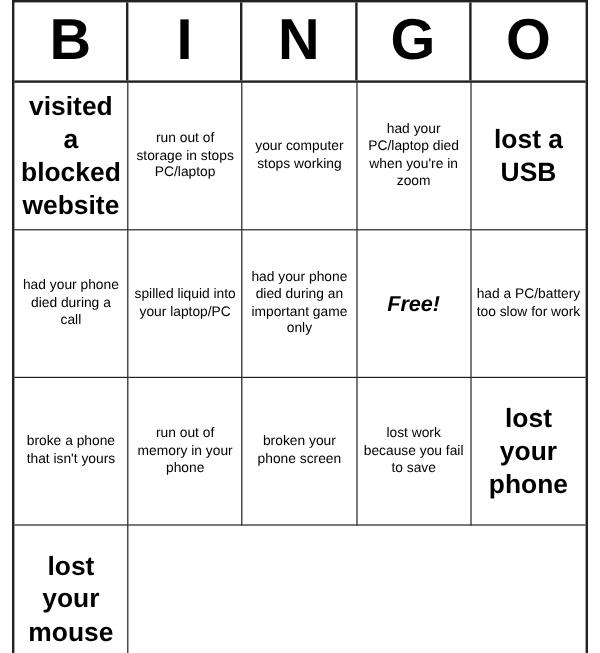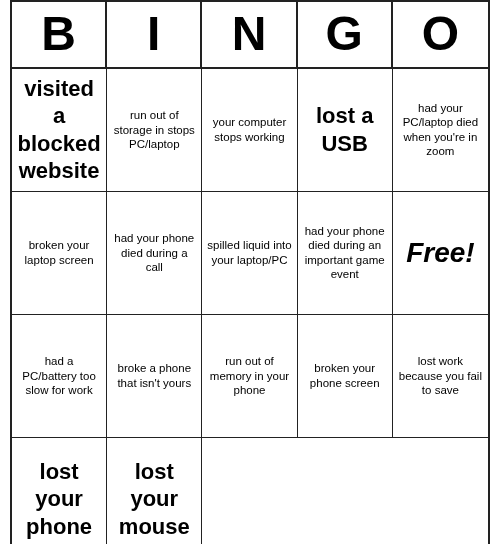--- a/index.html
+++ b/index.html
@@ -55,46 +55,45 @@
       text-align: center;
     }
     .bingo-cell:nth-child(n+21) {
       border-bottom: none;
     }
     .bingo-cell.large-text {
       font-size: 22px;
       font-weight: bold;
     }
     .bingo-cell.free {
-      font-size: 28px;
+      font-size: 18px;
       font-weight: bold;
       font-style: italic;
     }
   </style>
 </head>
 <body>
 
 <div class="bingo-card">
   <div class="bingo-header">
   <div class="bingo-letter">B</div>
       <div class="bingo-letter">I</div>
       <div class="bingo-letter">N</div>
       <div class="bingo-letter">G</div>
       <div class="bingo-letter">O</div>
     </div>
   <div class="bingo-grid">
       <div class="bingo-cell large-text">visited a blocked website</div>
       <div class="bingo-cell">run out of storage in stops PC/laptop</div>
       <div class="bingo-cell">your computer stops working</div>
+      <div class="bingo-cell">had your PC/laptop died when you're in zoom</div>
       <div class="bingo-cell large-text">lost a USB</div>
-      <div class="bingo-cell">had your PC/laptop died when you're in zoom</div>
-      <div class="bingo-cell">broken your laptop screen</div>
       <div class="bingo-cell">had your phone died during a call</div>
       <div class="bingo-cell">spilled liquid into your laptop/PC</div>
-      <div class="bingo-cell">had your phone died during an important game event</div>
+      <div class="bingo-cell">had your phone died during an important game only</div>
       <div class="bingo-cell free">Free!</div>
       <div class="bingo-cell">had a PC/battery too slow for work</div>
       <div class="bingo-cell">broke a phone that isn't yours</div>
       <div class="bingo-cell">run out of memory in your phone</div>
       <div class="bingo-cell">broken your phone screen</div>
       <div class="bingo-cell">lost work because you fail to save</div>
       <div class="bingo-cell large-text">lost your phone</div>
       <div class="bingo-cell large-text">lost your mouse</div>
     </div>
 </div>

